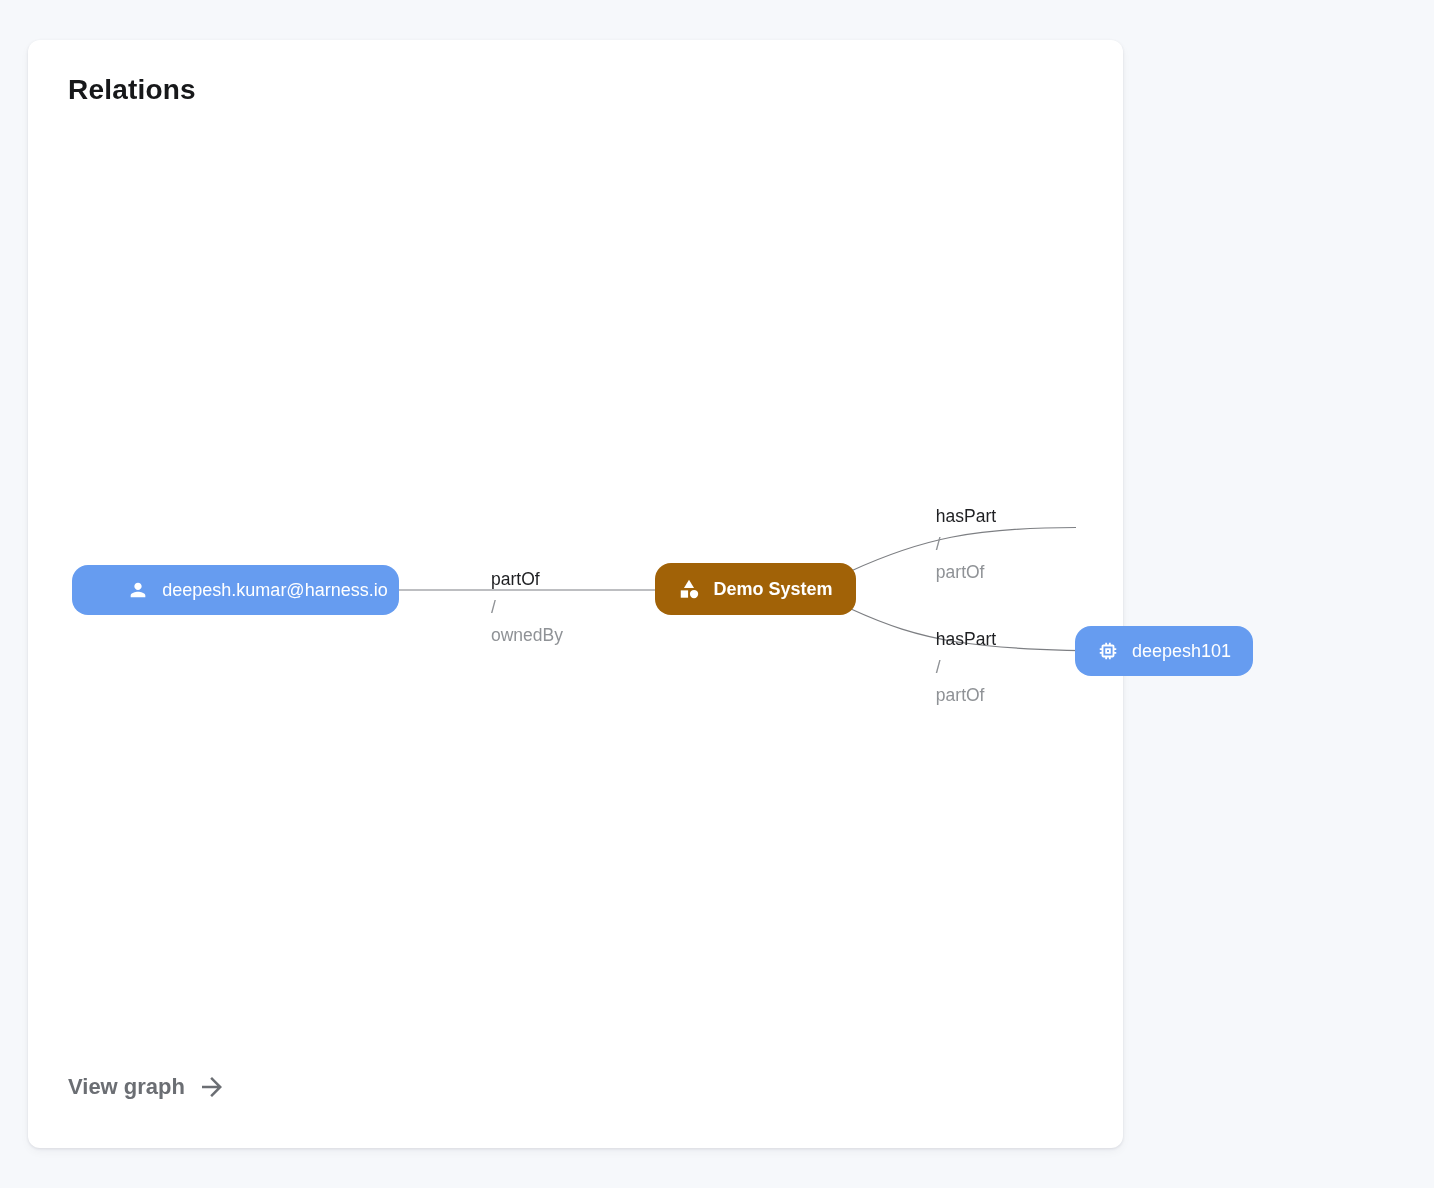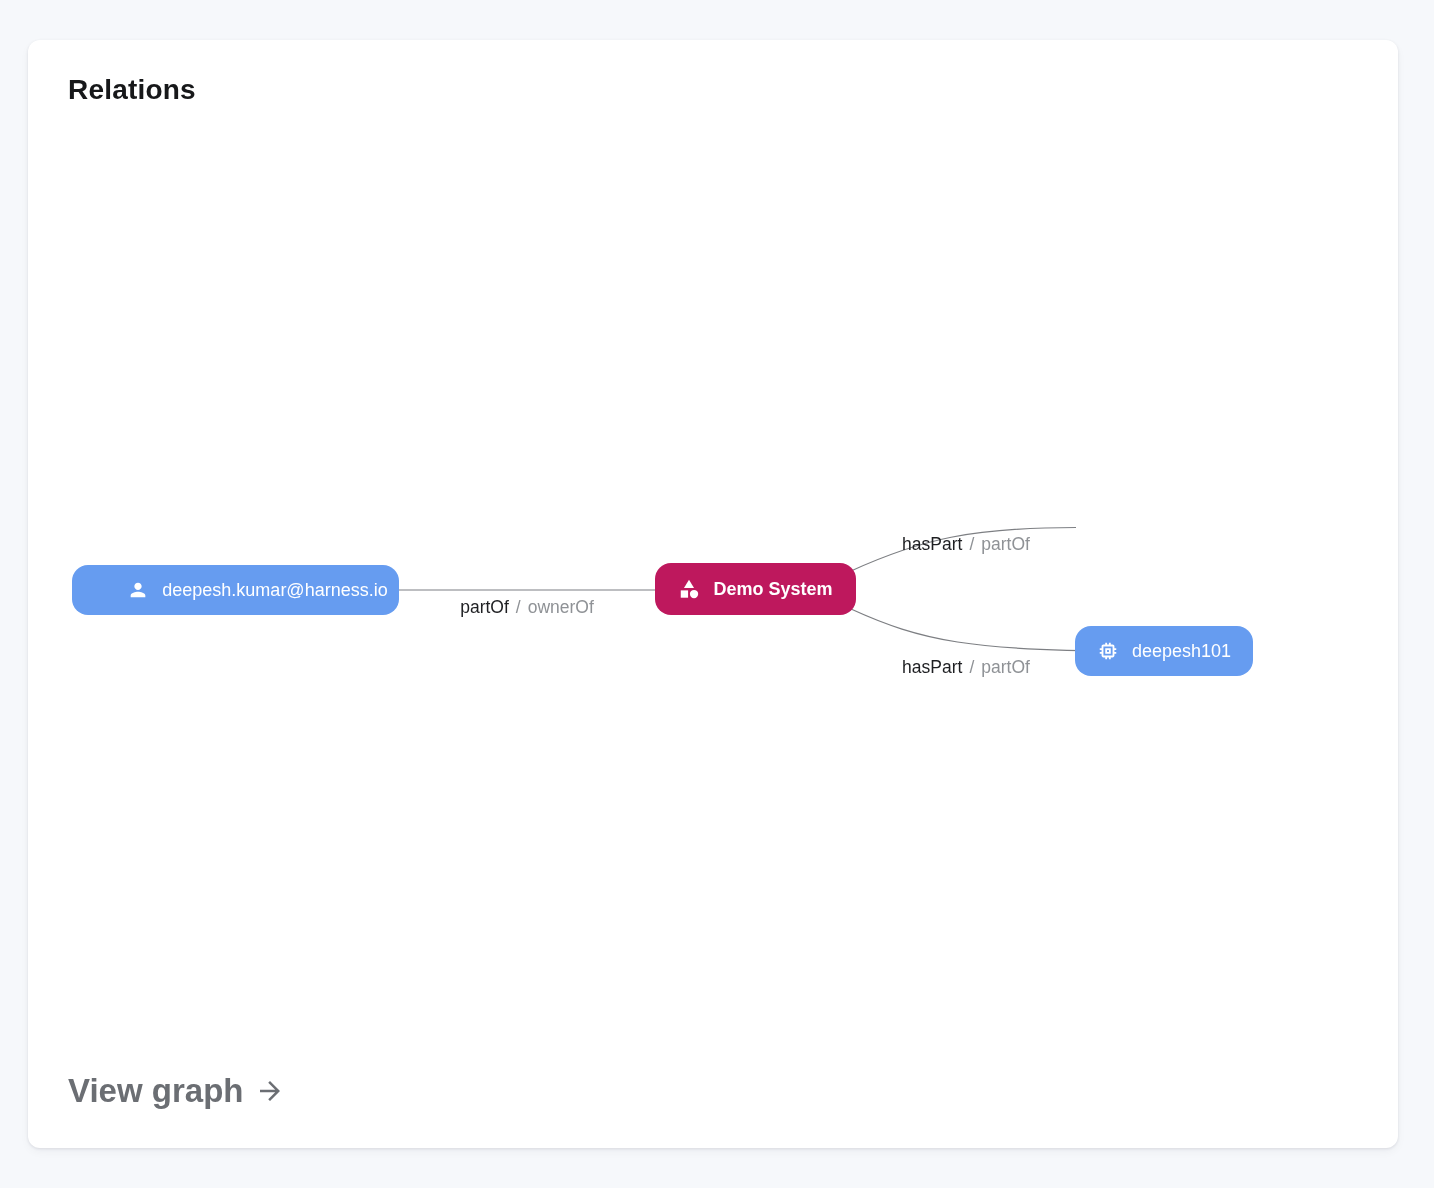--- a/index.html
+++ b/index.html
@@ -5,21 +5,21 @@
   * { margin: 0; padding: 0; box-sizing: border-box; }
   html, body {
     width: 1434px; height: 1188px;
     background: #f6f8fb;
     font-family: "Liberation Sans", "DejaVu Sans", sans-serif;
     overflow: hidden;
   }
   .card {
     position: absolute;
     left: 28px; top: 40px;
-    width: 1370px; height: 1108px;
+    width: 1095px; height: 1108px;
     background: #ffffff;
     border-radius: 12px;
     box-shadow: 0 1px 3px rgba(16,24,40,.10), 0 4px 10px rgba(16,24,40,.04);
   }
   .card-title {
     position: absolute;
     left: 40px; top: 34px;
     font-size: 28px;
     font-weight: 700;
     color: #17181a;
@@ -47,43 +47,44 @@
     justify-content: center;
     gap: 13px;
     height: 50px;
     border-radius: 16px;
     color: #ffffff;
     font-size: 18px;
     white-space: nowrap;
     cursor: pointer;
   }
   .node.blue   { background: #669cf0; }
-  .node.orange { background: #be185d; font-weight: 700; height: 52px; }
+  .node.orange { background: #a16207; font-weight: 700; height: 52px; }
   .node .icon { display: flex; align-items: center; }
   .node .icon svg { width: 22px; height: 22px; fill: #ffffff; }
   .edge-label {
     position: absolute;
     z-index: 1;
     transform: translate(-50%, -50%);
     display: flex;
     align-items: baseline;
     gap: 7px;
     font-size: 17.5px;
     white-space: nowrap;
+    flex-direction: column;
   }
   .edge-label .fwd { color: #1e1f22; }
   .edge-label .sep,
   .edge-label .rev { color: #8f9296; }
   .view-graph {
     position: absolute;
     left: 40px; top: 1032px;
     display: inline-flex;
     align-items: center;
     gap: 12px;
-    font-size: 33px;
+    font-size: 22px;
     font-weight: 700;
     color: #6b6e73;
     cursor: pointer;
     text-decoration: none;
   }
   .view-graph svg { width: 30px; height: 30px; fill: #6b6e73; }
 </style>
 </head>
 <body>
 
@@ -125,21 +126,21 @@
         <svg viewBox="0 0 24 24">
             <path d="M15 9H9v6h6V9zm-2 4h-2v-2h2v2zm8-2V9h-2V7c0-1.1-.9-2-2-2h-2V3h-2v2h-2V3H9v2H7c-1.1 0-2 .9-2 2v2H3v2h2v2H3v2h2v2c0 1.1.9 2 2 2h2v2h2v-2h2v2h2v-2h2c1.1 0 2-.9 2-2v-2h2v-2h-2v-2h2zm-4 6H7V7h10v10z"></path>
           </svg>
       </span>
       <span>deepesh101</span>
     </div>
 
     <div class="edge-label" style="left:499px; top:567px;">
       <span class="fwd">partOf</span>
       <span class="sep">/</span>
-      <span class="rev">ownerOf</span>
+      <span class="rev">ownedBy</span>
     </div>
 
     <div class="edge-label" style="left:938px; top:504px;">
       <span class="fwd">hasPart</span>
       <span class="sep">/</span>
       <span class="rev">partOf</span>
     </div>
 
     <div class="edge-label" style="left:938px; top:627px;">
       <span class="fwd">hasPart</span>

